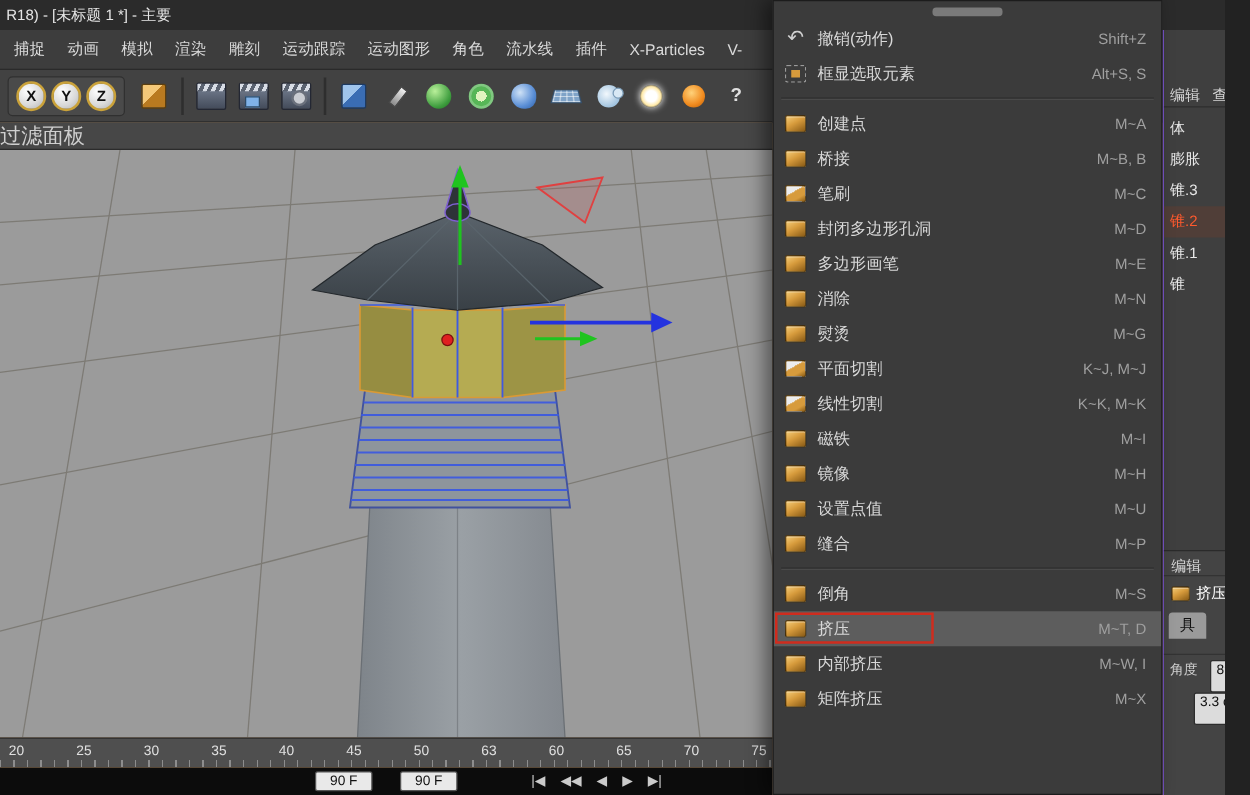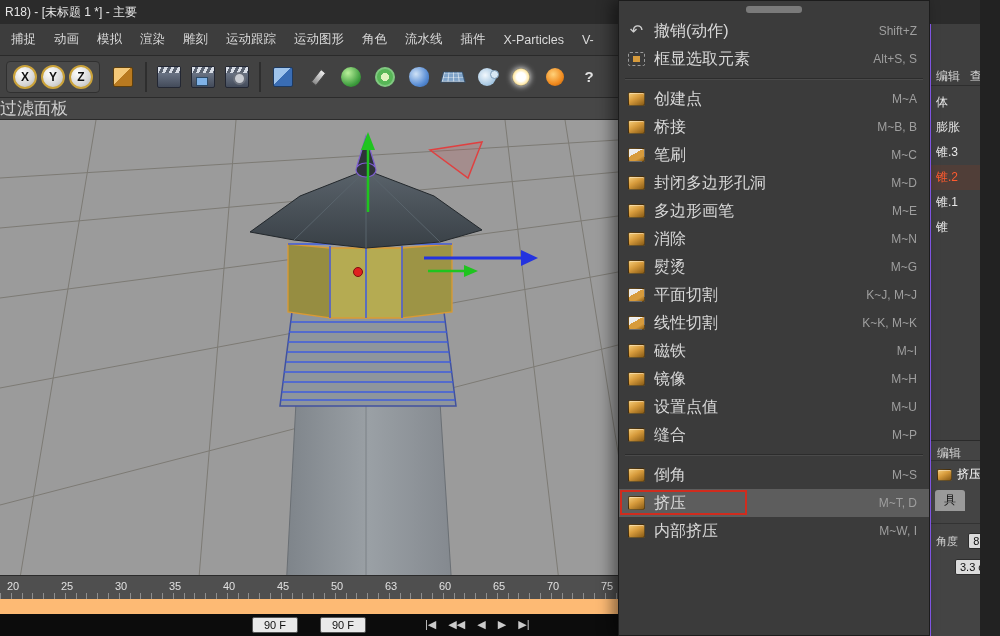--- a/index.html
+++ b/index.html
@@ -48,21 +48,21 @@
   .i-help::before{content:"?";color:#e0e0e0;font-size:15px;font-weight:bold}
 
   .filterbar{position:absolute;left:0;top:98px;width:618px;height:22px;background:#474747;
     border-bottom:1px solid #2b2b2b;display:flex;align-items:center}
   .filterbar span{padding:0 0;font-size:17px;color:#cfcfcf}
 
   
   .viewport{position:absolute;left:0;top:120px;width:618px;height:470px;background:#9b9b9b;overflow:hidden}
 
   
-  .ruler{position:absolute;left:0;top:575px;width:618px;height:24px;background:#4f4f4f;border-top:1px solid #2b2b2b;
+  .ruler{position:absolute;left:0;top:590px;width:618px;height:24px;background:#4f4f4f;border-top:1px solid #2b2b2b;
     display:flex;overflow:hidden;color:#e0e0e0;font-size:11px;padding-top:4px}
   .ruler span{width:54px;flex:none;padding-left:7px}
   .ruler::after{content:"";position:absolute;left:0;right:0;bottom:0;height:6px;
     background:repeating-linear-gradient(90deg,#8d8d8d 0 1px,transparent 1px 10.8px)}
   .timeline{position:absolute;left:0;top:614px;width:618px;height:22px;background:#0c0c0c;overflow:hidden}
   .frame-box{position:absolute;top:3px;width:46px;height:16px;background:#e9e9e9;border:1px solid #555;
     border-radius:2px;color:#111;font-size:11px;text-align:center;line-height:15px}
   .fb0{left:252px}.fb1{left:320px}
   .pbar{position:absolute;left:425px;top:4px;display:flex;gap:12px}
   .pb{color:#cbcbcb;font-size:11px}
@@ -77,21 +77,21 @@
   .cm-row{height:28px;display:flex;align-items:center;padding:0 12px 0 9px;position:relative}
   .cm-row.hl{background:#5d5d5d}
   .cm-icon{width:17px;height:14px;margin-right:9px;flex:none;border-radius:2px;
     background:linear-gradient(150deg,#f5cd79 0%,#d79b3c 45%,#8a5c16 100%);
     border:1px solid rgba(0,0,0,.55);box-shadow:inset 0 1px 0 rgba(255,255,255,.4)}
   .cm-icon.blade{background:linear-gradient(150deg,#ececec 0 38%,#d79b3c 38% 72%,#8a5c16 100%)}
   .cm-icon.undo{background:none;border:none;box-shadow:none;text-align:center}
   .cm-icon.undo::before{content:"↶";color:#d0d0d0;font-size:16px;line-height:13px;display:block}
   .cm-icon.frame{background:transparent;border:1px dashed #9a9a9a;box-shadow:none;position:relative}
   .cm-icon.frame::before{content:"";position:absolute;left:4px;top:3px;width:7px;height:6px;background:#d79b3c}
-  .cm-label{font-size:16px;color:#d8d8d8;white-space:nowrap}
+  .cm-label{font-size:13px;color:#d8d8d8;white-space:nowrap}
   .cm-key{margin-left:auto;font-size:12px;color:#9f9f9f;white-space:nowrap}
   .cm-sep{height:12px;position:relative}
   .cm-sep::after{content:"";position:absolute;left:6px;right:6px;top:5px;
     border-top:1px solid #2c2c2c;border-bottom:1px solid #4a4a4a}
   .red-box{position:absolute;left:1px;top:1px;width:127px;height:25px;border:2px solid #d02c1e;pointer-events:none}
 
   
   .rpanel{position:absolute;left:930px;top:24px;width:70px;height:612px;background:#3f3f3f;
     border-left:1px solid #8b5cf6;overflow:hidden}
   .om-header{position:absolute;left:0;top:40px;width:70px;height:22px;display:flex;gap:10px;
@@ -103,21 +103,21 @@
   .sq{width:9px;height:9px;background:#9a9a9a;border:1px solid #666}
   .dots{display:flex;flex-direction:column;gap:2px}
   .dot{width:5px;height:5px;border-radius:50%;background:#3fae3f}
   .am-area{position:absolute;left:0;top:416px;width:70px;height:196px;background:#444;border-top:1px solid #2a2a2a}
   .am-tab1{height:20px;padding:4px 0 0 6px;font-size:12px;color:#d5d5d5;border-bottom:1px solid #333}
   .am-tool{display:flex;align-items:center;gap:5px;padding:5px 0 3px 6px;font-size:12px;color:#fff}
   .am-tool .cm-icon{margin:0;width:15px;height:12px}
   .am-tab2{display:inline-block;margin:4px 0 0 4px;background:#9a9a9a;color:#111;padding:2px 9px;
     font-size:12px;border-radius:3px 3px 0 0}
   .am-fields{margin-top:12px;border-top:1px solid #333;padding-top:4px}
-  .am-field{display:flex;align-items:center;height:26px;padding:0 3px 0 5px;gap:3px;font-size:11px;color:#cfcfcf;white-space:nowrap}
+  .am-field{display:flex;height:26px;padding:0 3px 0 5px;gap:3px;font-size:11px;color:#cfcfcf;white-space:nowrap}
   .val{margin-left:auto;background:#dcdcdc;color:#111;font-size:11px;padding:1px 4px;border:1px solid #2d2d2d;
     border-radius:2px;min-width:30px;text-align:right}
 </style>
 </head>
 <body>
 
 <div id="app">
 
   <div class="titlebar">
     <span>R18) - [未标题 1 *] - 主要</span>
@@ -394,20 +394,25 @@
       <span class="cm-icon"></span>
       <span class="cm-label">挤压</span>
       <span class="cm-key">M~T, D</span>
       <span class="red-box"></span>
     </div>
     <div class="cm-row">
       <span class="cm-icon"></span>
       <span class="cm-label">内部挤压</span>
       <span class="cm-key">M~W, I</span>
     </div>
+    <div class="cm-row">
+      <span class="cm-icon"></span>
+      <span class="cm-label">矩阵挤压</span>
+      <span class="cm-key">M~X</span>
+    </div>
   </div>
 
   <div class="rpanel">
     <div class="om-header">
       <span>编辑</span>
       <span>查看</span>
     </div>
     <div class="om-rows">
       <div class="om-row">
         <span>体</span>

